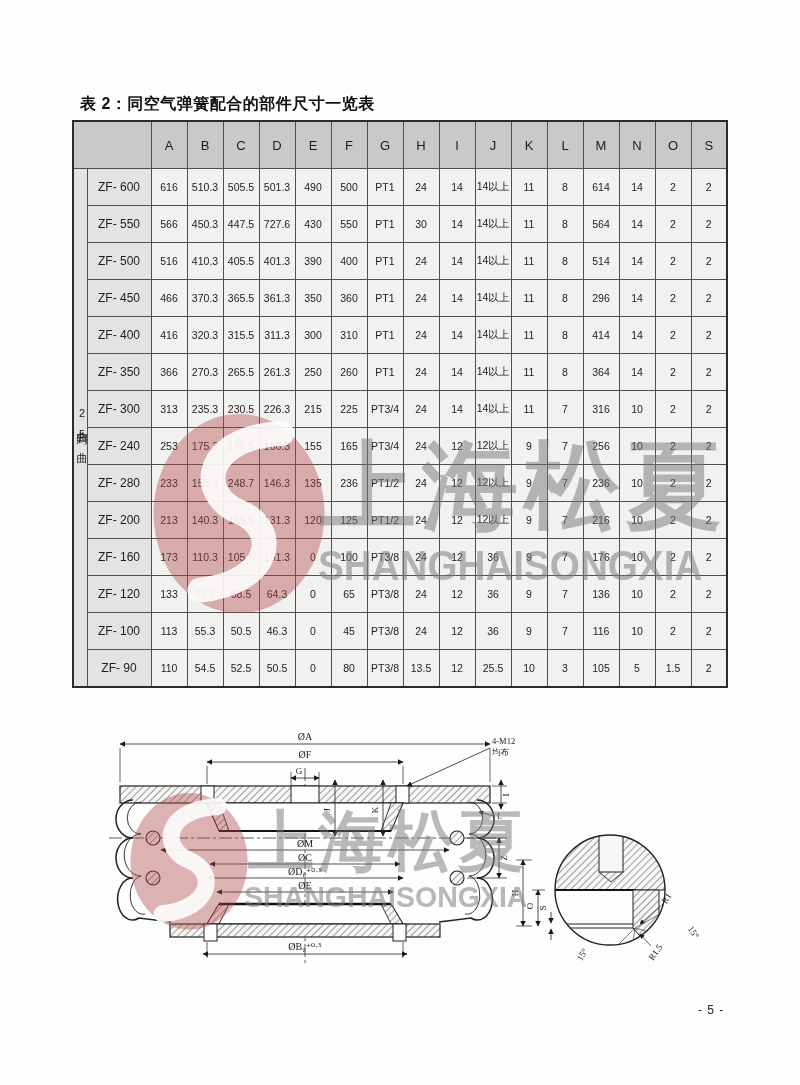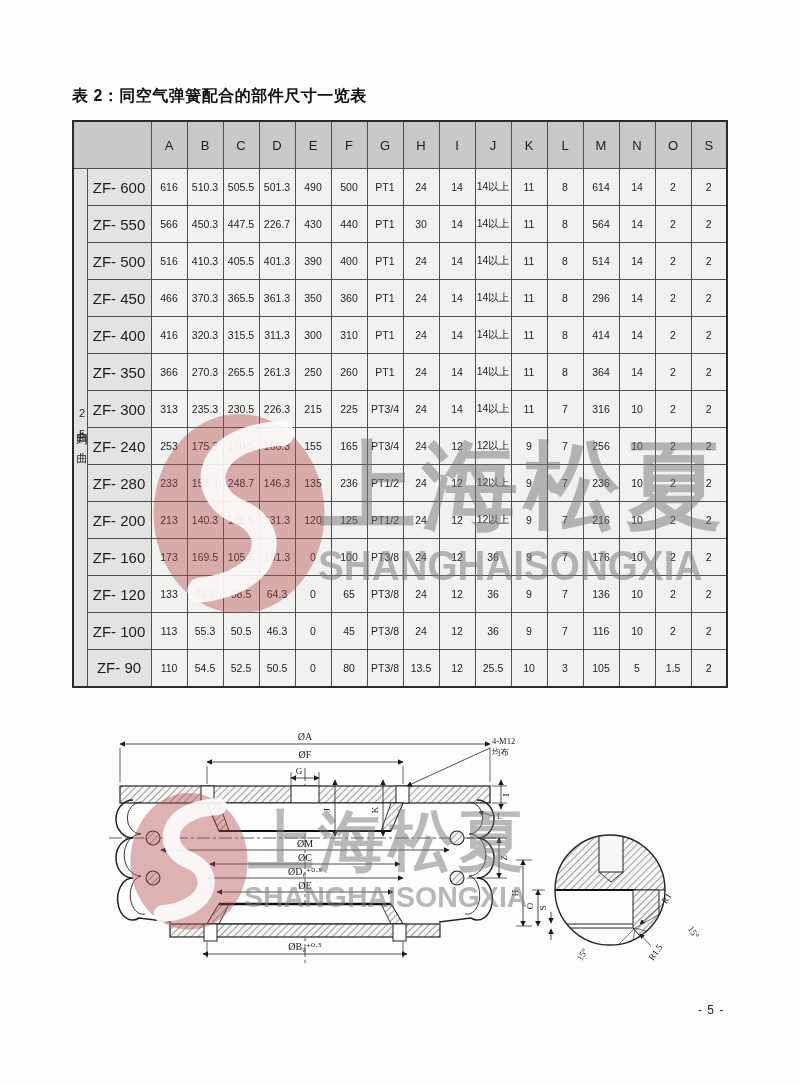--- a/index.html
+++ b/index.html
@@ -1,26 +1,26 @@
 <!DOCTYPE html>
 <html><head>
 <meta charset="utf-8">
 <style>
   html,body{margin:0;padding:0;background:#777;}
   .page{position:relative;width:800px;height:1085px;background:#fdfdfd;margin:0 auto;
         font-family:"Liberation Sans","DejaVu Sans",sans-serif;overflow:hidden;box-shadow:0 0 0 1px #222;}
-  .title{position:absolute;left:72px;top:86px;margin:0;font-size:16px;font-weight:bold;color:#111;letter-spacing:.5px;}
+  .title{position:absolute;left:72px;top:86px;margin:8px;font-size:16px;font-weight:bold;color:#111;letter-spacing:.5px;}
   table.spec{position:absolute;left:72px;top:120px;width:656px;border-collapse:collapse;table-layout:fixed;
              border:2px solid #2b2b2b;font-size:10.5px;color:#1c1c1c;}
   table.spec th,table.spec td{border:1px solid #4f4f4f;text-align:center;vertical-align:middle;
              padding:0;font-weight:normal;overflow:hidden;white-space:nowrap;}
   table.spec thead th{height:46px;background:#c9c9c8;font-size:13px;}
   table.spec tbody tr{height:37px;}
   table.spec td{background:#f1f1ef;}
-  .modelcell{background:#e3e3e1;font-size:15px;}
+  .modelcell{background:#e3e3e1;font-size:12px;}
   .groupcell{background:#e3e3e1;}
   .groupcell span{writing-mode:vertical-rl;text-orientation:upright;letter-spacing:3px;font-size:11px;display:inline-block;}
   col.c-group{width:14px;} col.c-model{width:64px;}
   .pagenum{position:absolute;left:698px;top:1003px;font-size:12px;color:#222;letter-spacing:1px;}
   .wm{position:absolute;pointer-events:none;z-index:6;}
   .wm-cn{font-weight:bold;color:rgba(118,118,118,.50);white-space:nowrap;line-height:1;font-family:Liberation Mono, monospace;}
   .wm-en{font-weight:bold;color:rgba(125,125,125,.55);white-space:nowrap;line-height:1;letter-spacing:0px;}
   .wm1-cn{font-size:96px;letter-spacing:6px;}
   .wm1-en{font-size:42px;transform:scaleX(.92);transform-origin:left;}
   .wm2-cn{font-size:66px;letter-spacing:4px;}
@@ -96,23 +96,23 @@
           <td>614</td>
           <td>14</td>
           <td>2</td>
           <td>2</td>
         </tr>
         <tr>
           <th class="modelcell">ZF- 550</th>
           <td>566</td>
           <td>450.3</td>
           <td>447.5</td>
-          <td>226.7</td>
+          <td>727.6</td>
           <td>430</td>
-          <td>440</td>
+          <td>550</td>
           <td>PT1</td>
           <td>30</td>
           <td>14</td>
           <td>14以上</td>
           <td>11</td>
           <td>8</td>
           <td>564</td>
           <td>14</td>
           <td>2</td>
           <td>2</td>
@@ -265,21 +265,21 @@
           <td>9</td>
           <td>7</td>
           <td>216</td>
           <td>10</td>
           <td>2</td>
           <td>2</td>
         </tr>
         <tr>
           <th class="modelcell">ZF- 160</th>
           <td>173</td>
-          <td>169.5</td>
+          <td>110.3</td>
           <td>105.5</td>
           <td>101.3</td>
           <td>0</td>
           <td>100</td>
           <td>PT3/8</td>
           <td>24</td>
           <td>12</td>
           <td>36</td>
           <td>9</td>
           <td>7</td>

